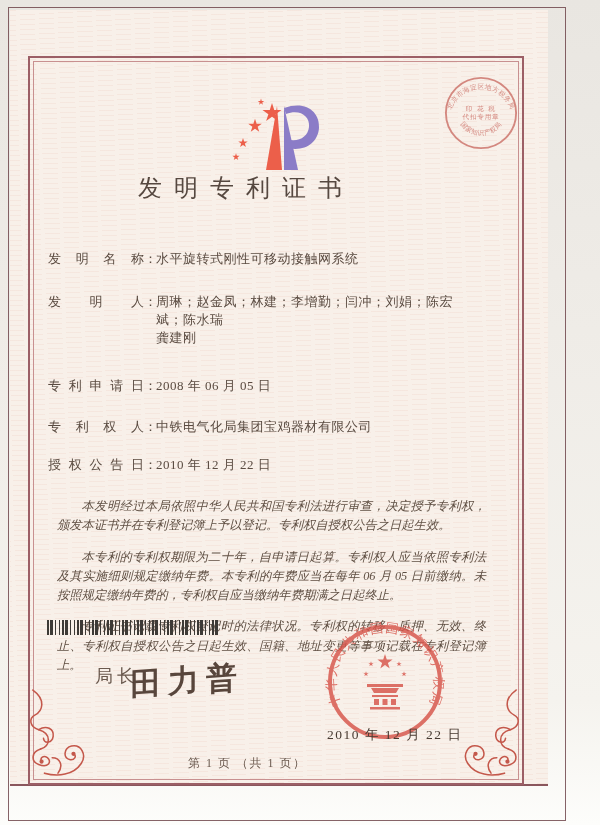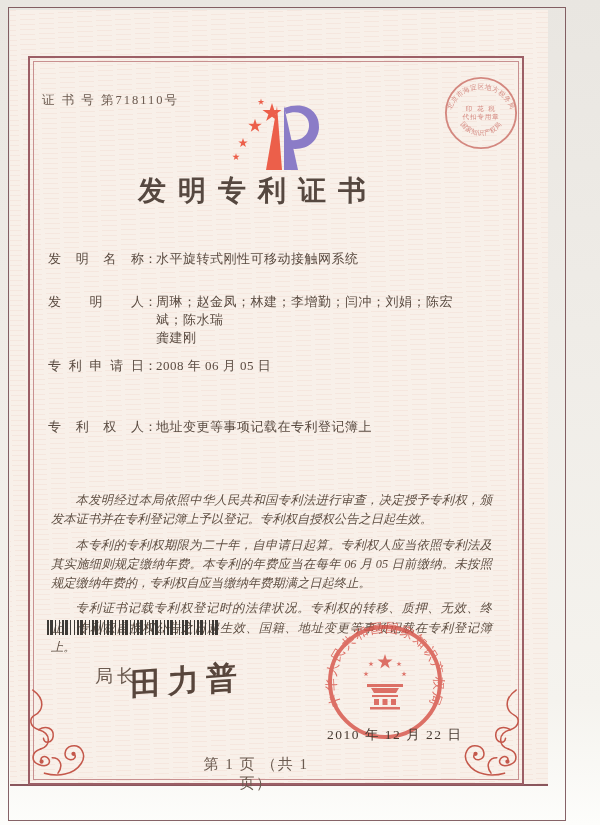--- a/index.html
+++ b/index.html
@@ -12,37 +12,37 @@
         background:
           repeating-linear-gradient(177deg,rgba(222,146,126,.10) 0 .8px,rgba(255,255,255,0) .8px 5px),
           #f8f0e9;
         border-bottom:2px solid #8a565c;}
   .frame{position:absolute;left:28px;top:56px;width:492px;height:725px;
         border:2.2px solid #9c5f66;}
   .frame-inner{position:absolute;left:3px;top:3px;right:3px;bottom:3px;
         border:1px solid #c89090;}
   .abs{position:absolute;}
   .cert-no{left:42px;top:92px;font-size:12.5px;letter-spacing:2px;color:#6a594e;}
-  .title{left:138px;top:172px;font-size:28px;letter-spacing:12px;font-weight:700;color:#564840;}
+  .title{left:138px;top:172px;font-size:24px;letter-spacing:12px;font-weight:400;color:#564840;}
   .frow{left:48px;font-size:13px;color:#5a4b41;line-height:18px;}
   .flabel{display:inline-block;width:96px;text-align:justify;text-align-last:justify;vertical-align:top;}
   .fcolon{display:inline-block;width:12px;vertical-align:top;}
   .fvalue{display:inline-block;width:306px;vertical-align:top;white-space:pre-line;letter-spacing:.5px;}
   .body-text{left:45px;top:485px;width:453px;font-size:12.3px;line-height:19.3px;
         text-align:justify;color:#5f4f43;font-style:italic;}
-  .body-text p{margin:6px;text-indent:2em;}
+  .body-text p{margin:12px;text-indent:2em;}
   .barcode{left:47px;top:620px;width:172px;height:15px;
         background:repeating-linear-gradient(90deg,#3d3a36 0 1.6px,transparent 1.6px 3.4px,
           #3d3a36 3.4px 6.4px,transparent 6.4px 8px,#3d3a36 8px 9px,transparent 9px 11.6px,
           #3d3a36 11.6px 12.6px,transparent 12.6px 15px);}
   .sig-title{left:95px;top:664px;font-size:18px;letter-spacing:4px;color:#6a594e;}
   .sig-name{left:130px;top:660px;font-size:31px;letter-spacing:7px;font-weight:600;
         color:#4b382e;transform:rotate(-4deg) skewX(-4deg);opacity:.92;}
   .issue-date{left:327px;top:726px;font-size:13.5px;letter-spacing:1.5px;color:#473a31;z-index:5;}
-  .footer{left:188px;top:755px;width:136px;text-align:center;font-size:15px;
+  .footer{left:188px;top:755px;width:136px;text-align:left;font-size:12px;
         letter-spacing:1.5px;color:#6a594e;}
   .seal-svg{left:325px;top:622px;z-index:4;opacity:.82;}
   .stamp-svg{left:442px;top:74px;opacity:.8;}
   .logo-svg{left:228px;top:96px;}
   .flourish{color:#c4584b;z-index:3;}
   svg text{font-family:"Liberation Serif","DejaVu Serif",serif;}
 </style>
 </head>
 <body>
 
@@ -72,21 +72,20 @@
     <div class="frame-inner"></div>
   </div>
 
   <svg class="abs flourish" style="left:462px;top:688px" width="58" height="92">
     <use href="#flourish" width="58" height="92"></use>
   </svg>
   <svg class="abs flourish" style="left:29px;top:688px;transform:scaleX(-1)" width="58" height="92">
     <use href="#flourish" width="58" height="92"></use>
   </svg>
 
-  <div class="abs cert-no">证 书 号 第718110号</div>
 
   <svg class="abs logo-svg" width="96" height="84" viewBox="0 0 96 84">
     <g fill="#ec5f4a">
       <use href="#star" transform="translate(44,17)"></use>
       <use href="#star" transform="translate(33,6) scale(0.34)"></use>
       <use href="#star" transform="translate(27,30) scale(0.72)"></use>
       <use href="#star" transform="translate(15,47) scale(0.5)"></use>
       <use href="#star" transform="translate(8,61) scale(0.38)"></use>
       <path d="M49,10 L54,74 L38,74 Z"></path>
     </g>
@@ -98,25 +97,28 @@
 
   <div class="abs title">发明专利证书</div>
 
   <div class="abs frow" style="top:293px">
     <span class="flabel">发明人</span><span class="fcolon">：</span><span class="fvalue">周琳；赵金凤；林建；李增勤；闫冲；刘娟；陈宏斌；陈水瑞
 龚建刚</span>
   </div>
   <div class="abs frow" style="top:250px">
     <span class="flabel">发明名称</span><span class="fcolon">：</span><span class="fvalue">水平旋转式刚性可移动接触网系统</span>
   </div>
-  <div class="abs frow" style="top:357px">
+  <div class="abs frow" style="top:377px">
     <span class="flabel">专利申请日</span><span class="fcolon">：</span><span class="fvalue">2008 年 06 月 05 日</span>
   </div>
   <div class="abs frow" style="top:418px">
-    <span class="flabel">专利权人</span><span class="fcolon">：</span><span class="fvalue">地址变更等事项记载在专利登记簿上</span>
+    <span class="flabel">专利权人</span><span class="fcolon">：</span><span class="fvalue">中铁电气化局集团宝鸡器材有限公司</span>
+  </div>
+  <div class="abs frow" style="top:456px">
+    <span class="flabel">授权公告日</span><span class="fcolon">：</span><span class="fvalue">2010 年 12 月 22 日</span>
   </div>
 
   <div class="abs body-text">
     <p>本发明经过本局依照中华人民共和国专利法进行审查，决定授予专利权，颁发本证书并在专利登记簿上予以登记。专利权自授权公告之日起生效。</p>
     <p>本专利的专利权期限为二十年，自申请日起算。专利权人应当依照专利法及其实施细则规定缴纳年费。本专利的年费应当在每年 06 月 05 日前缴纳。未按照规定缴纳年费的，专利权自应当缴纳年费期满之日起终止。</p>
     <p>专利证书记载专利权登记时的法律状况。专利权的转移、质押、无效、终止、专利权自授权公告之日起生效、国籍、地址变更等事项记载在专利登记簿上。</p>
   </div>
 
   <div class="abs barcode"></div>
 

